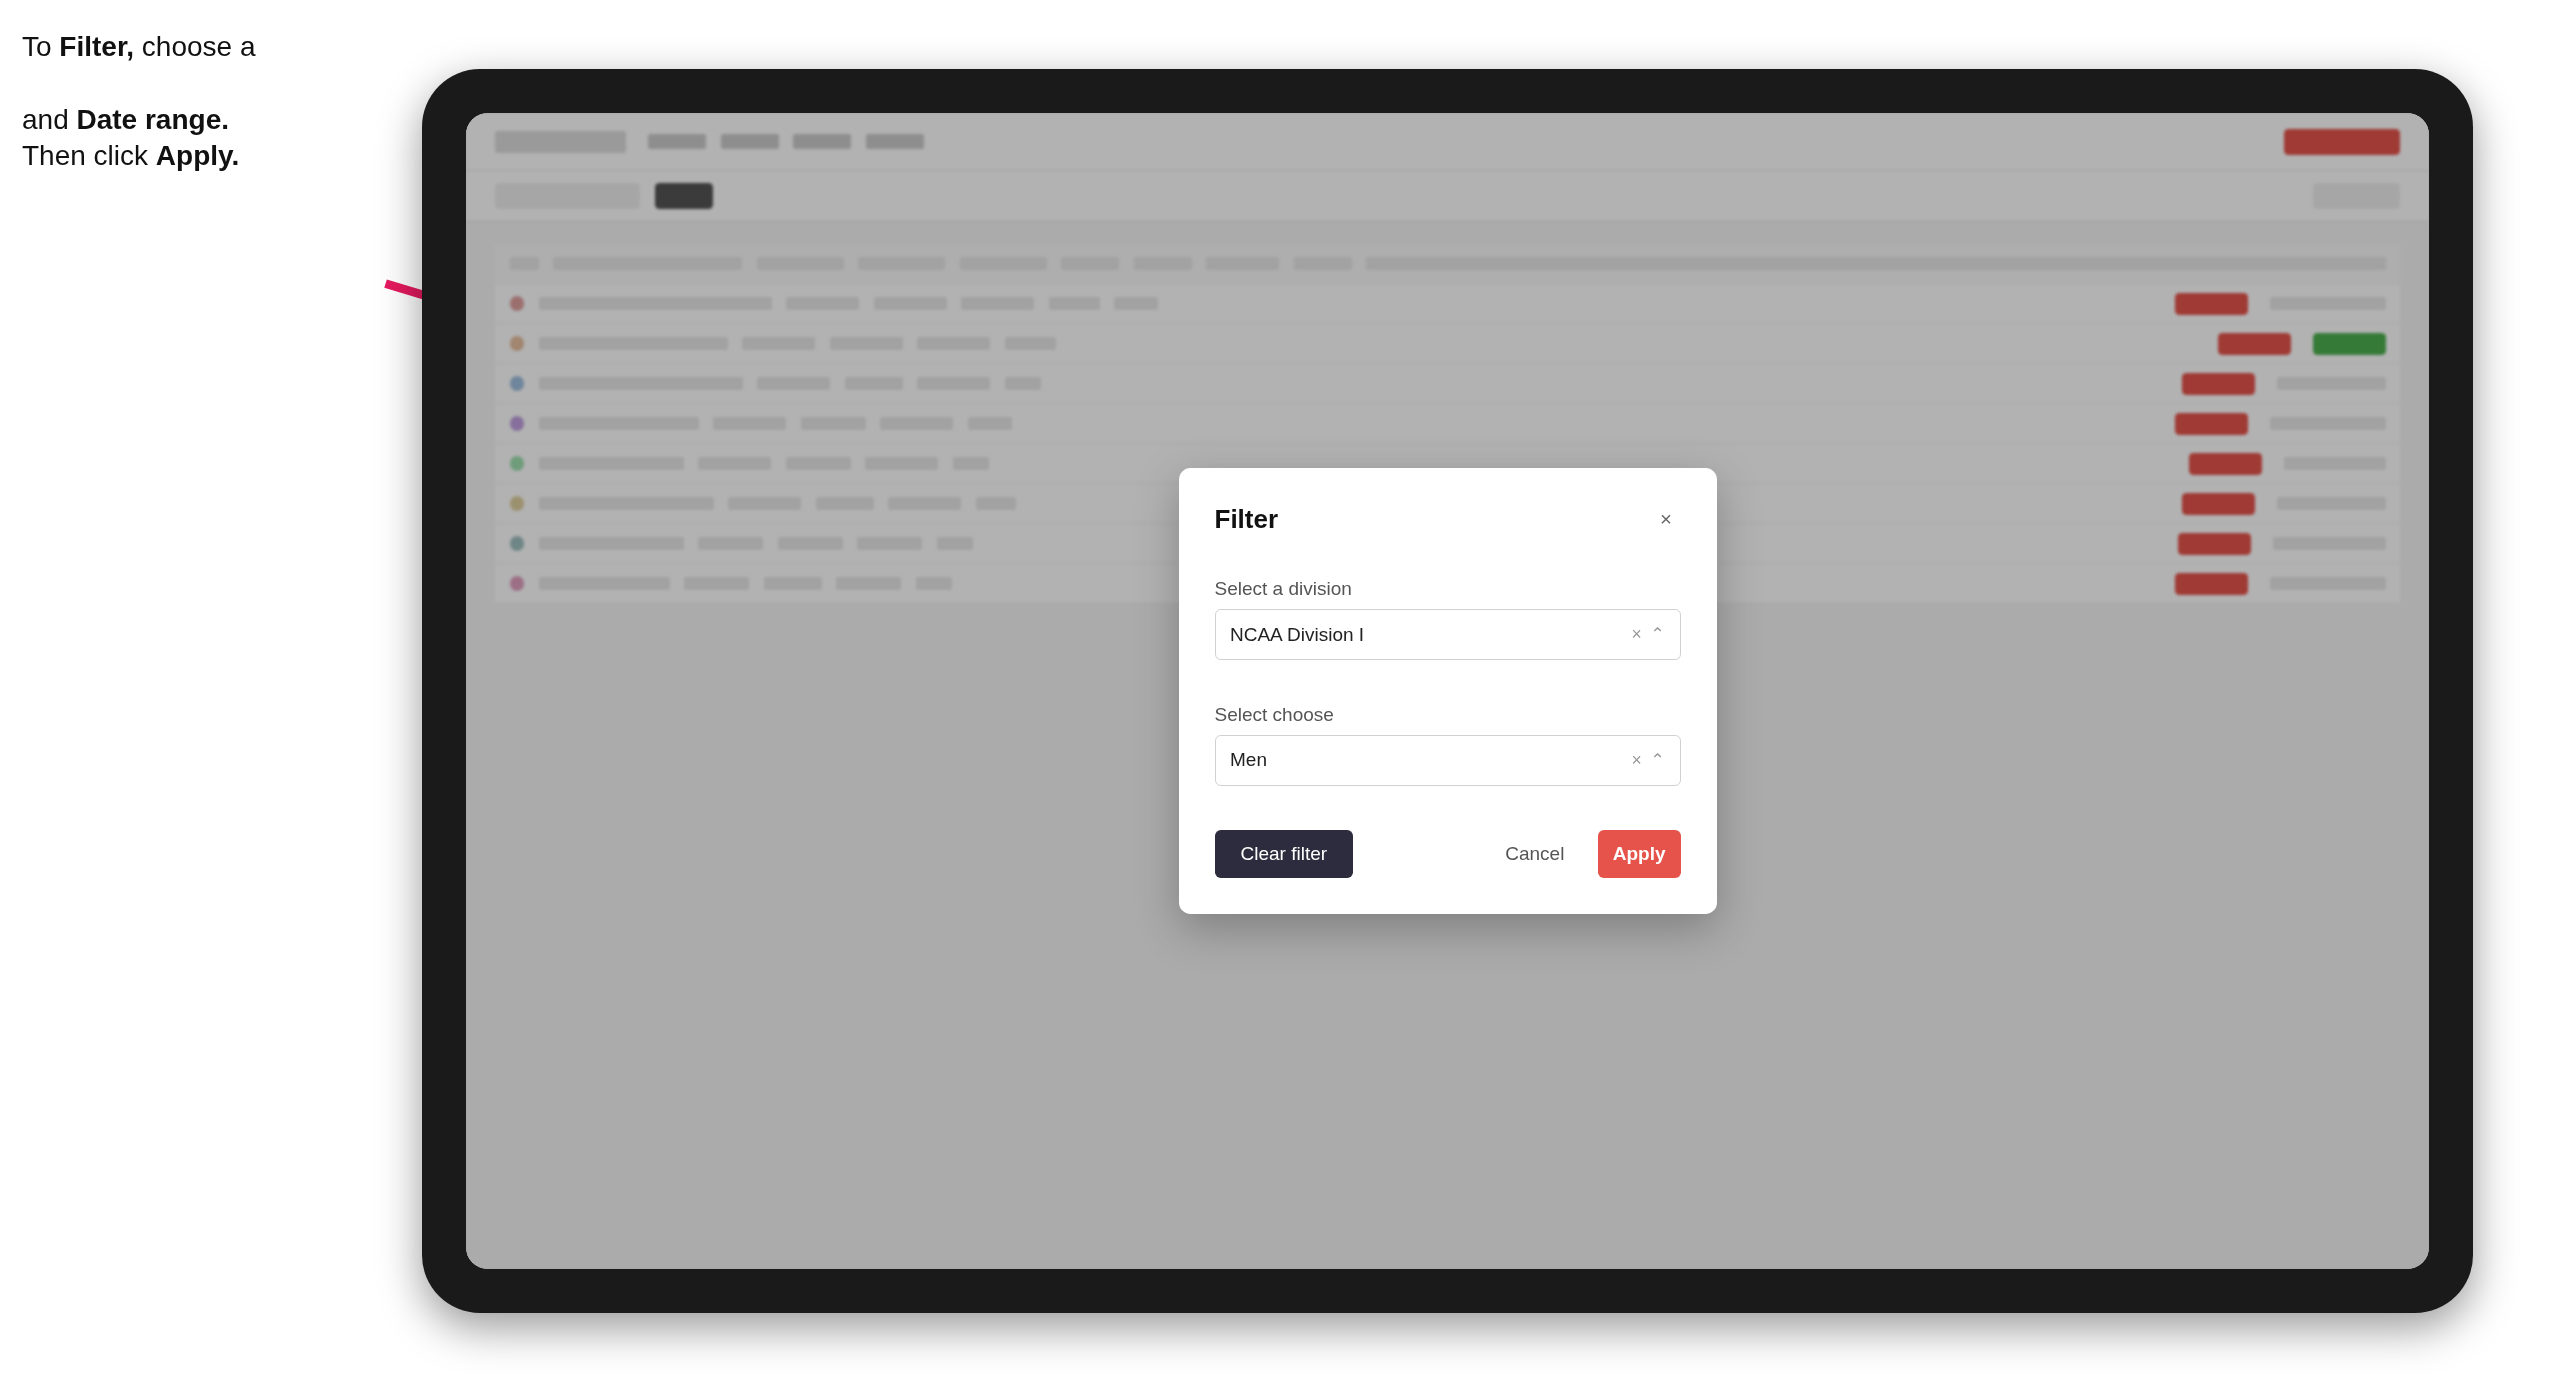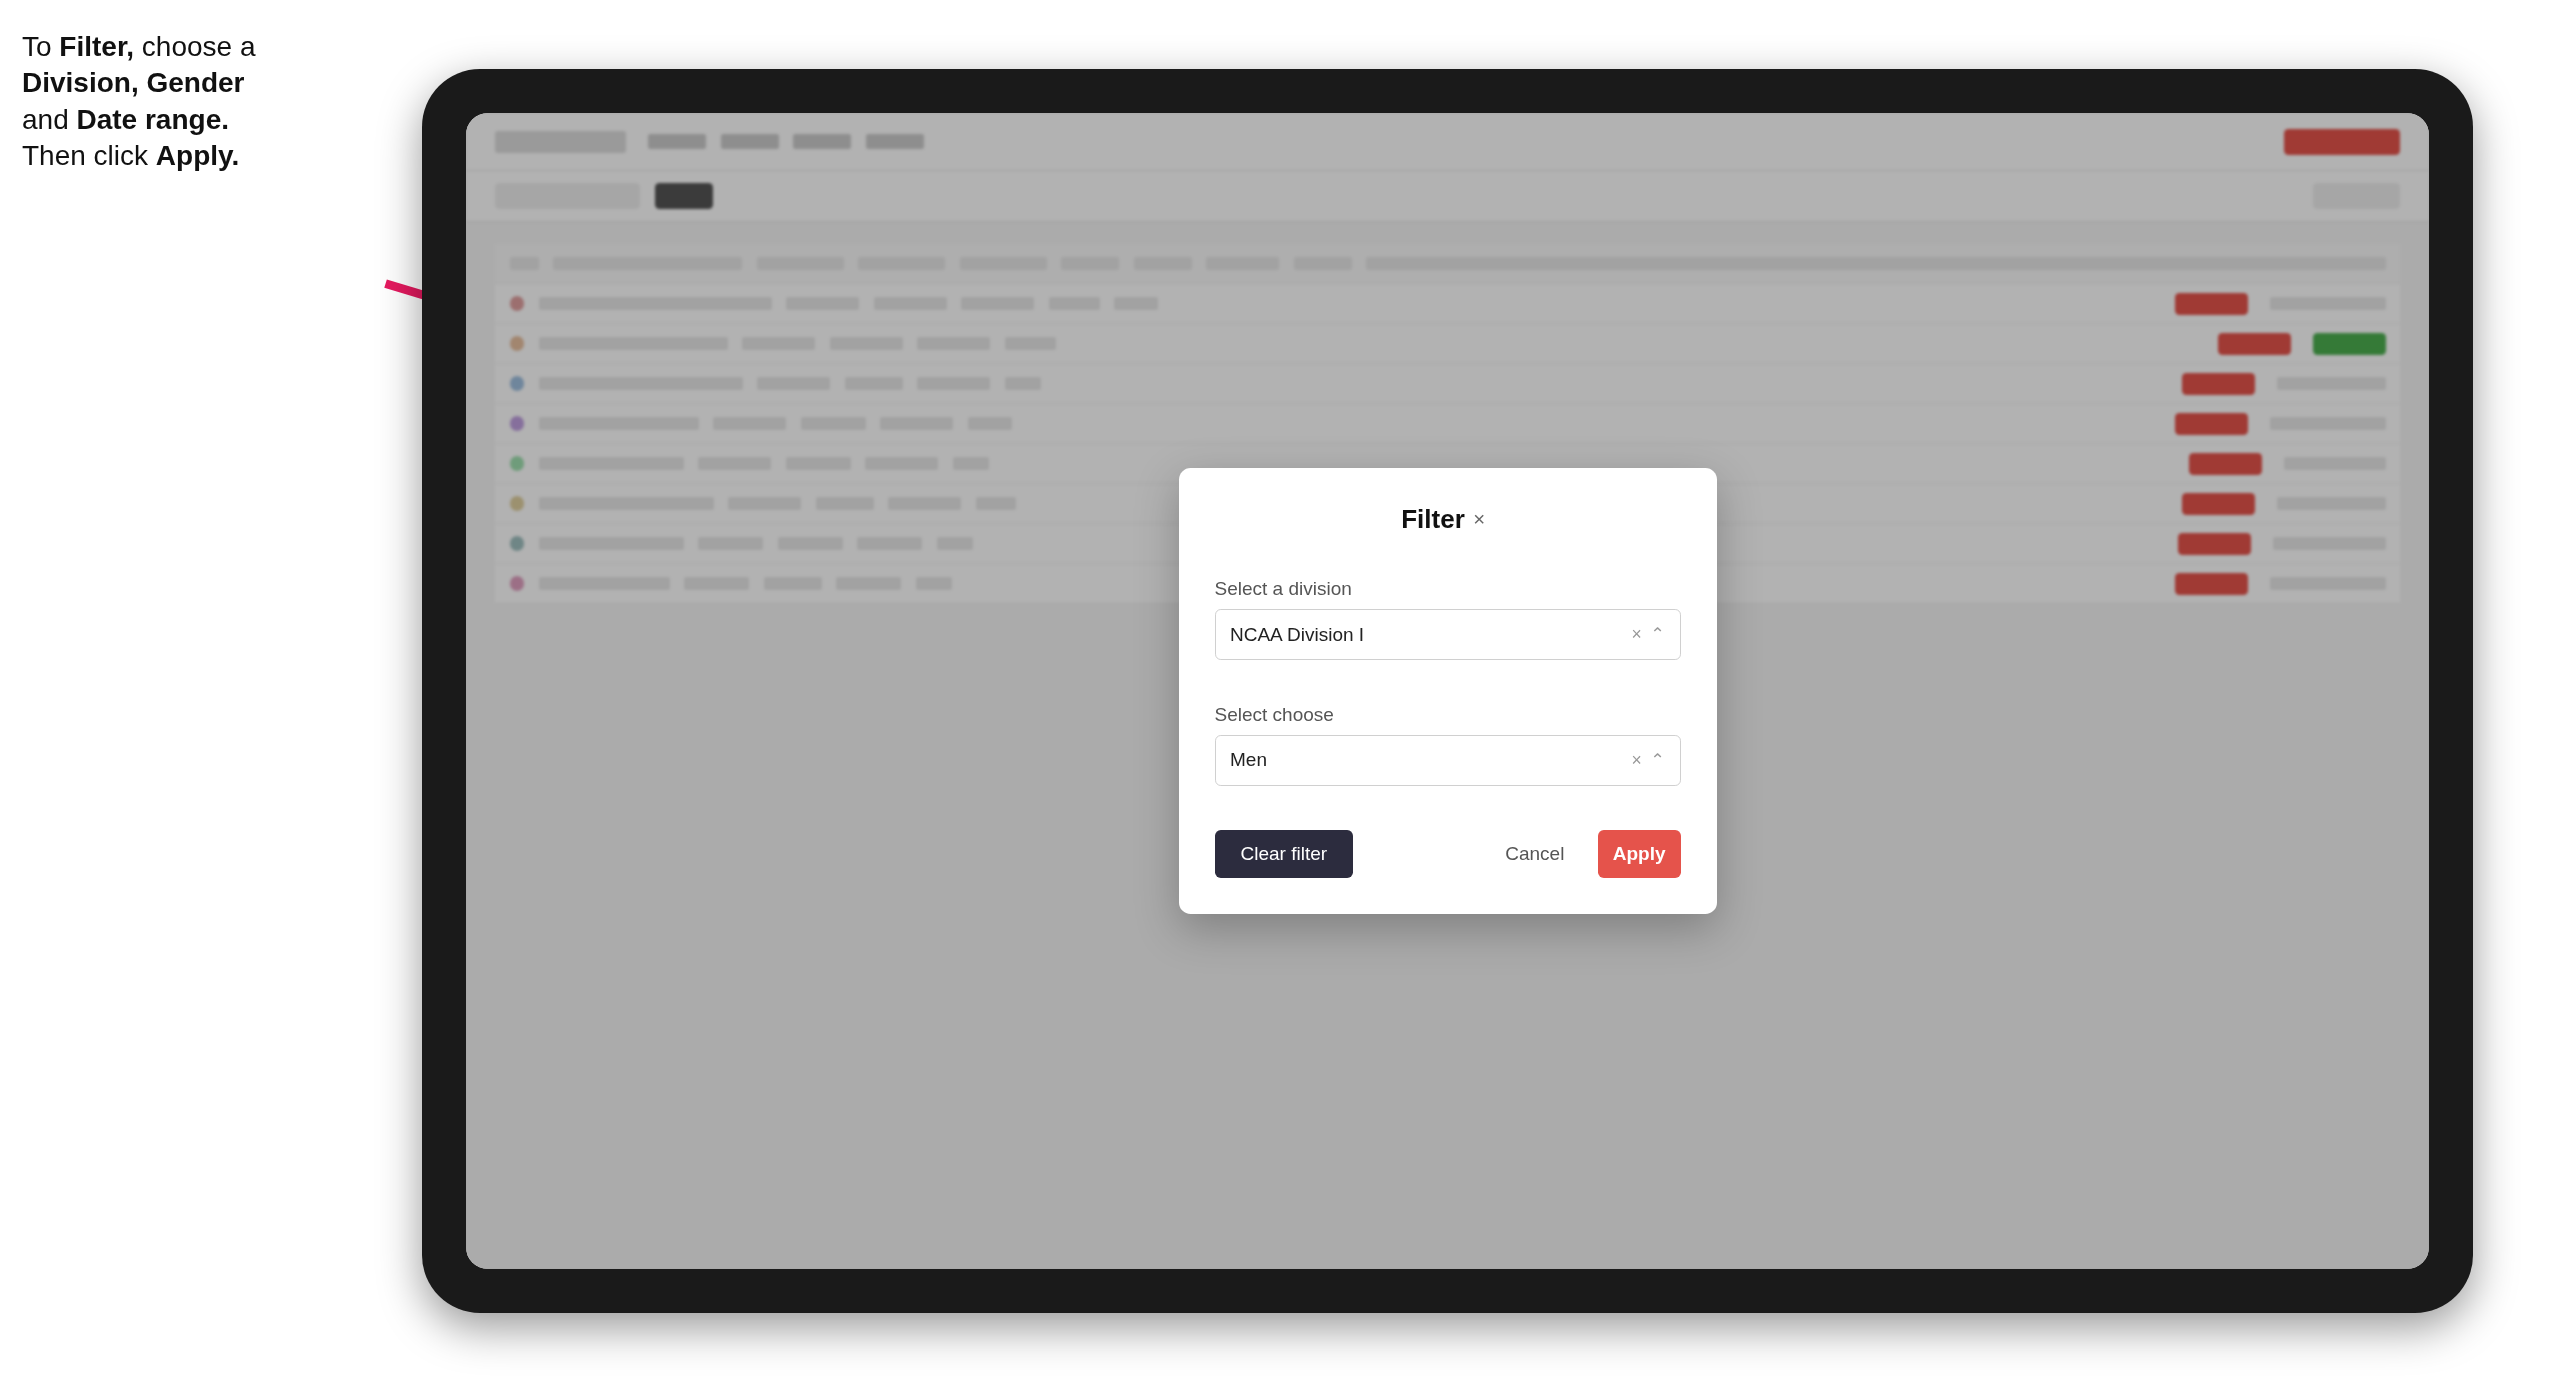--- a/index.html
+++ b/index.html
@@ -160,21 +160,21 @@
       border-radius: 11.6px;
       width: 538px;
       padding: 36px;
       box-shadow: 0 14.5px 44px rgba(0,0,0,0.25);
       position: relative;
     }
 
     .modal-header {
       display: flex;
       align-items: center;
-      justify-content: center;
+      justify-content: space-between;
       margin-bottom: 43px;
     }
 
     .modal-title {
       font-size: 26px;
       font-weight: 600;
       color: #111;
     }
 
     .modal-close {
@@ -291,21 +291,21 @@
       display: flex;
       align-items: center;
       gap: 7.3px;
     }
   </style>
 </head>
 <body>
 
 <div class="instruction-text">
   <span>To <span class="bold">Filter,</span> choose a</span><br>
-  <span class="bold">Division, Gender</span><br>
+  <br>
   <span>and <span class="bold">Date range.</span></span><br>
   <span>Then click <span class="bold">Apply.</span></span>
 </div>
 
 <svg class="arrow-container" viewBox="0 0 3542 1906" xmlns="http://www.w3.org/2000/svg">
   <defs>
     <marker id="arrowhead" markerWidth="10" markerHeight="7" refX="9" refY="3.5" orient="auto">
       <polygon points="0 0, 10 3.5, 0 7" fill="#e5195f"></polygon>
     </marker>
   </defs>

